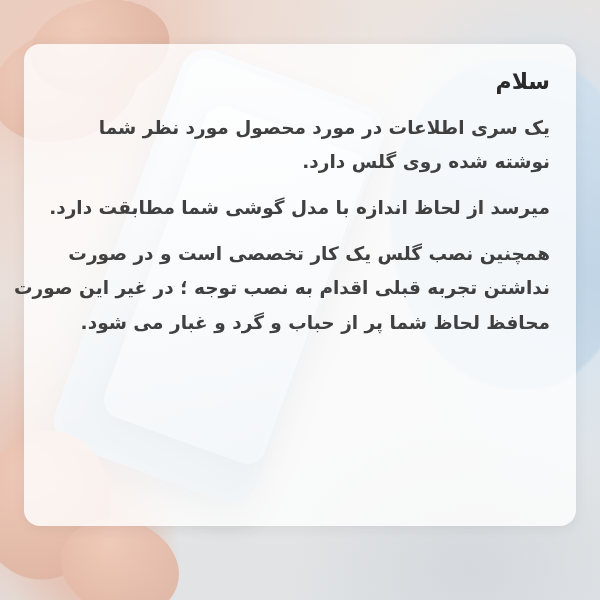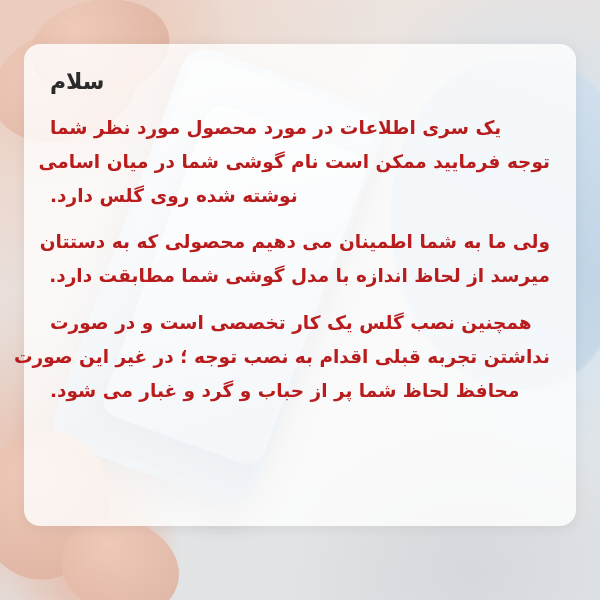--- a/index.html
+++ b/index.html
@@ -101,35 +101,35 @@
     border-radius: 16px;
     background: rgba(255,255,255,0.80);
     box-shadow: 0 2px 12px rgba(90,90,90,0.10);
   }
   .card-inner {
     position: absolute;
     inset: 0;
     padding: 18px 26px 10px 26px;
     box-sizing: border-box;
     direction: rtl;
-    text-align: left;
+    text-align: right;
   }
 
   .greeting {
     font-size: 22px;
     font-weight: 700;
     color: #2b2b2b;
     letter-spacing: 0px;
     margin: 6px 0 14px 0;
     line-height: 1.3;
   }
   .para {
     font-size: 18.5px;
     font-weight: 700;
-    color: #b91c1c;
+    color: #404040;
     line-height: 1.85;
     margin: 0 0 10px 0;
   }
   .para.block2 { margin-top: 12px; }
   .para.block3 { margin-top: 12px; }
   .para .line { display: block; white-space: nowrap; }
 </style>
 </head>
 <body>
 
@@ -145,26 +145,24 @@
     <div class="finger f4"></div>
   </div>
 
   <div class="card">
     <div class="card-inner">
 
       <div class="greeting">سلام</div>
 
       <div class="para block1">
         <span class="line">یک سری اطلاعات در مورد محصول مورد نظر شما</span>
-        <span class="line">توجه فرمایید ممکن است نام گوشی شما در میان اسامی</span>
         <span class="line">نوشته شده روی گلس دارد.</span>
       </div>
 
       <div class="para block2">
-        <span class="line">ولی ما به شما اطمینان می دهیم محصولی که به دستتان</span>
         <span class="line">میرسد از لحاظ اندازه با مدل گوشی شما مطابقت دارد.</span>
       </div>
 
       <div class="para block3">
         <span class="line">همچنین نصب گلس یک کار تخصصی است و در صورت</span>
         <span class="line">نداشتن تجربه قبلی اقدام به نصب توجه ؛ در غیر این صورت</span>
         <span class="line">محافظ لحاظ شما پر از حباب و گرد و غبار می شود.</span>
       </div>
 
     </div>

